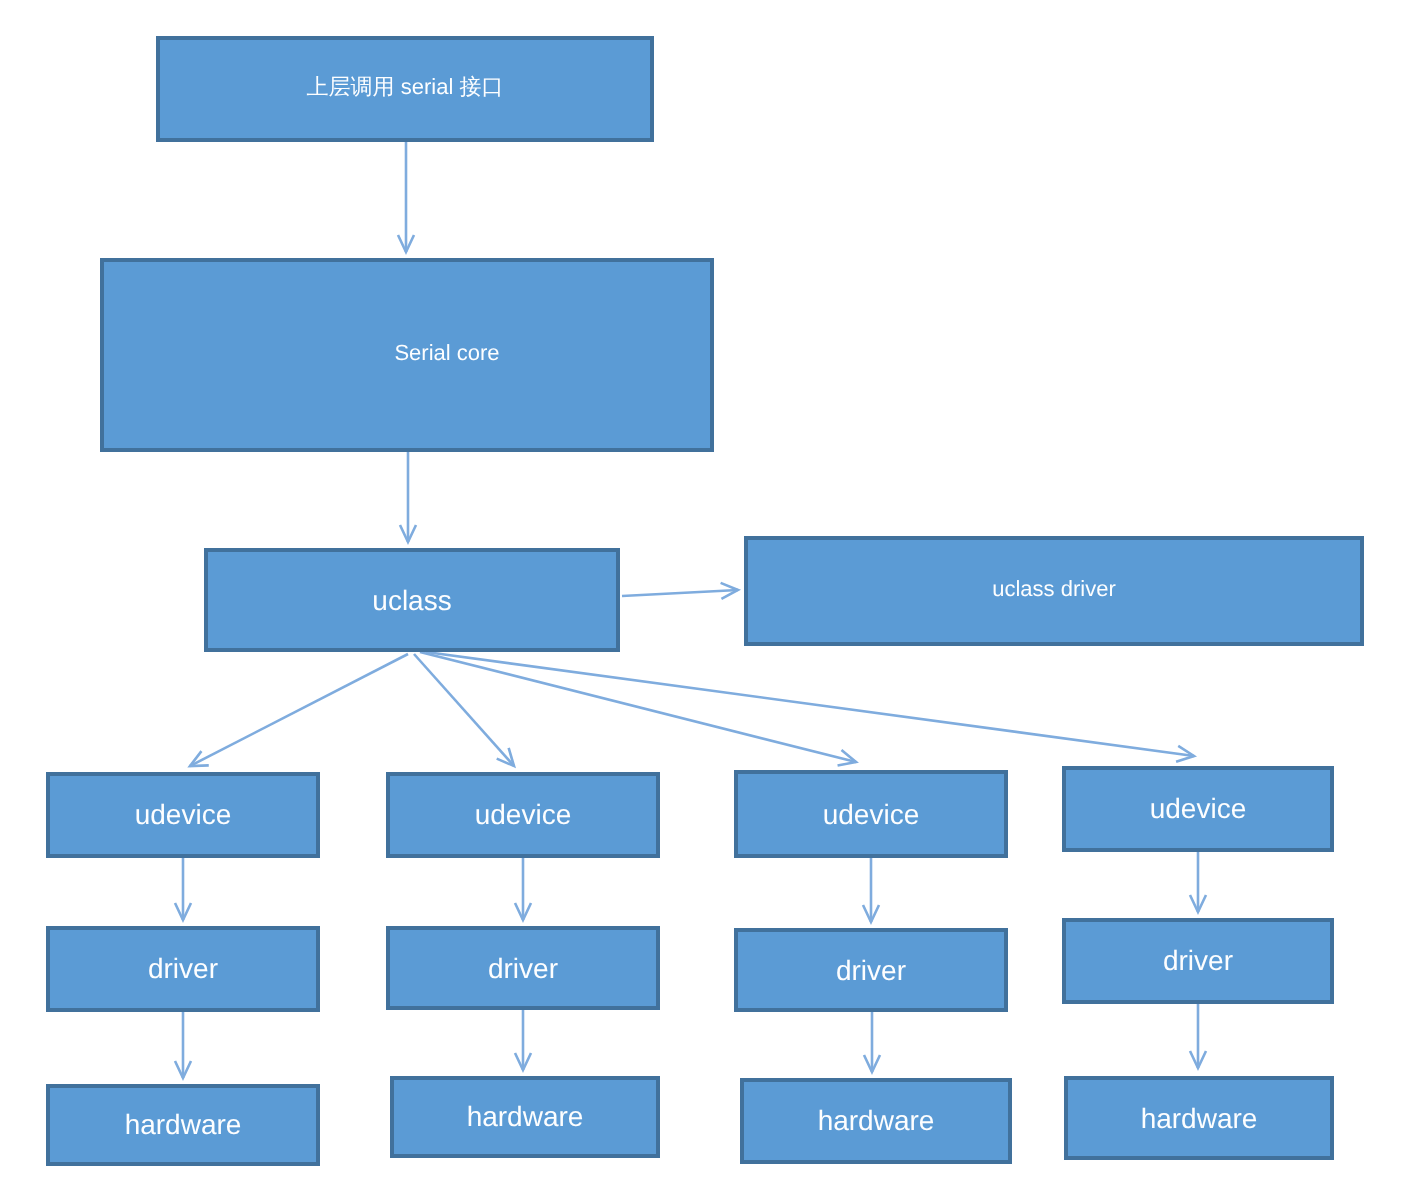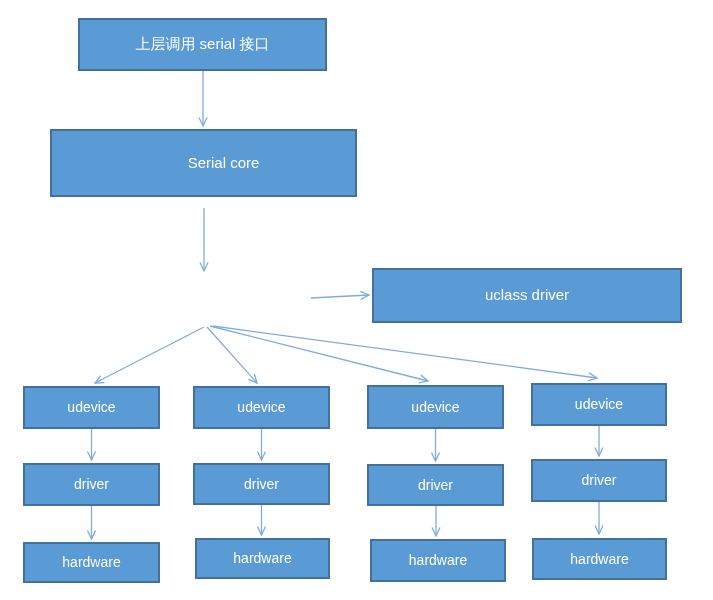--- a/index.html
+++ b/index.html
@@ -19,21 +19,21 @@
     color: #FDFEFF;
     display: flex;
     flex-direction: column;
     align-items: center;
     justify-content: center;
     text-align: center;
     font-size: 14px;
     line-height: 1.5;
     z-index: 2;
   }
-  .box.large { font-size: 15px; }
+  .box.large { font-size: 11px; }
   #arrow-layer {
     position: absolute;
     left: 0; top: 0;
     width: 713px; height: 600px;
     z-index: 1;
     pointer-events: none;
   }
   #arrow-layer line { stroke: #7FACDE; stroke-width: 1.3; }
   .watermark {
     position: absolute;
@@ -42,21 +42,21 @@
     width: 142px;
     color: #AFAFAF;
     font-size: 15px;
     letter-spacing: 0.5px;
     white-space: nowrap;
     z-index: 3;
   }
 
   
   #box-top           { left: 78px;  top: 18px;  width: 249px; height: 53px; }
-  #box-serial-core   { left: 50px;  top: 129px; width: 307px; height: 68px; padding-left: 40px; }
+  #box-serial-core   { left: 50px;  top: 129px; width: 307px; height: 97px; padding-left: 40px; }
   #box-uclass        { left: 102px; top: 274px; width: 208px; height: 52px; }
   #box-uclass-driver { left: 372px; top: 268px; width: 310px; height: 55px; text-align: center; }
 
   #box-udevice-1 { left: 23px;  top: 386px; width: 137px; height: 43px; }
   #box-udevice-2 { left: 193px; top: 386px; width: 137px; height: 43px; }
   #box-udevice-3 { left: 367px; top: 385px; width: 137px; height: 44px; }
   #box-udevice-4 { left: 531px; top: 383px; width: 136px; height: 43px; }
 
   #box-driver-1 { left: 23px;  top: 463px; width: 137px; height: 43px; }
   #box-driver-2 { left: 193px; top: 463px; width: 137px; height: 42px; }
@@ -101,20 +101,23 @@
   </svg>
 
   <div class="box large" id="box-top">
     <span>上层调用 serial 接口</span>
   </div>
 
   <div class="box large" id="box-serial-core">
     <span>Serial core</span>
   </div>
 
+  <div class="box" id="box-uclass">
+    <span>uclass</span>
+  </div>
 
   <div class="box large" id="box-uclass-driver">
     <span>uclass driver</span>
   </div>
 
   <div class="box" id="box-udevice-1">
     <span>udevice</span>
   </div>
   <div class="box" id="box-udevice-2">
     <span>udevice</span>

